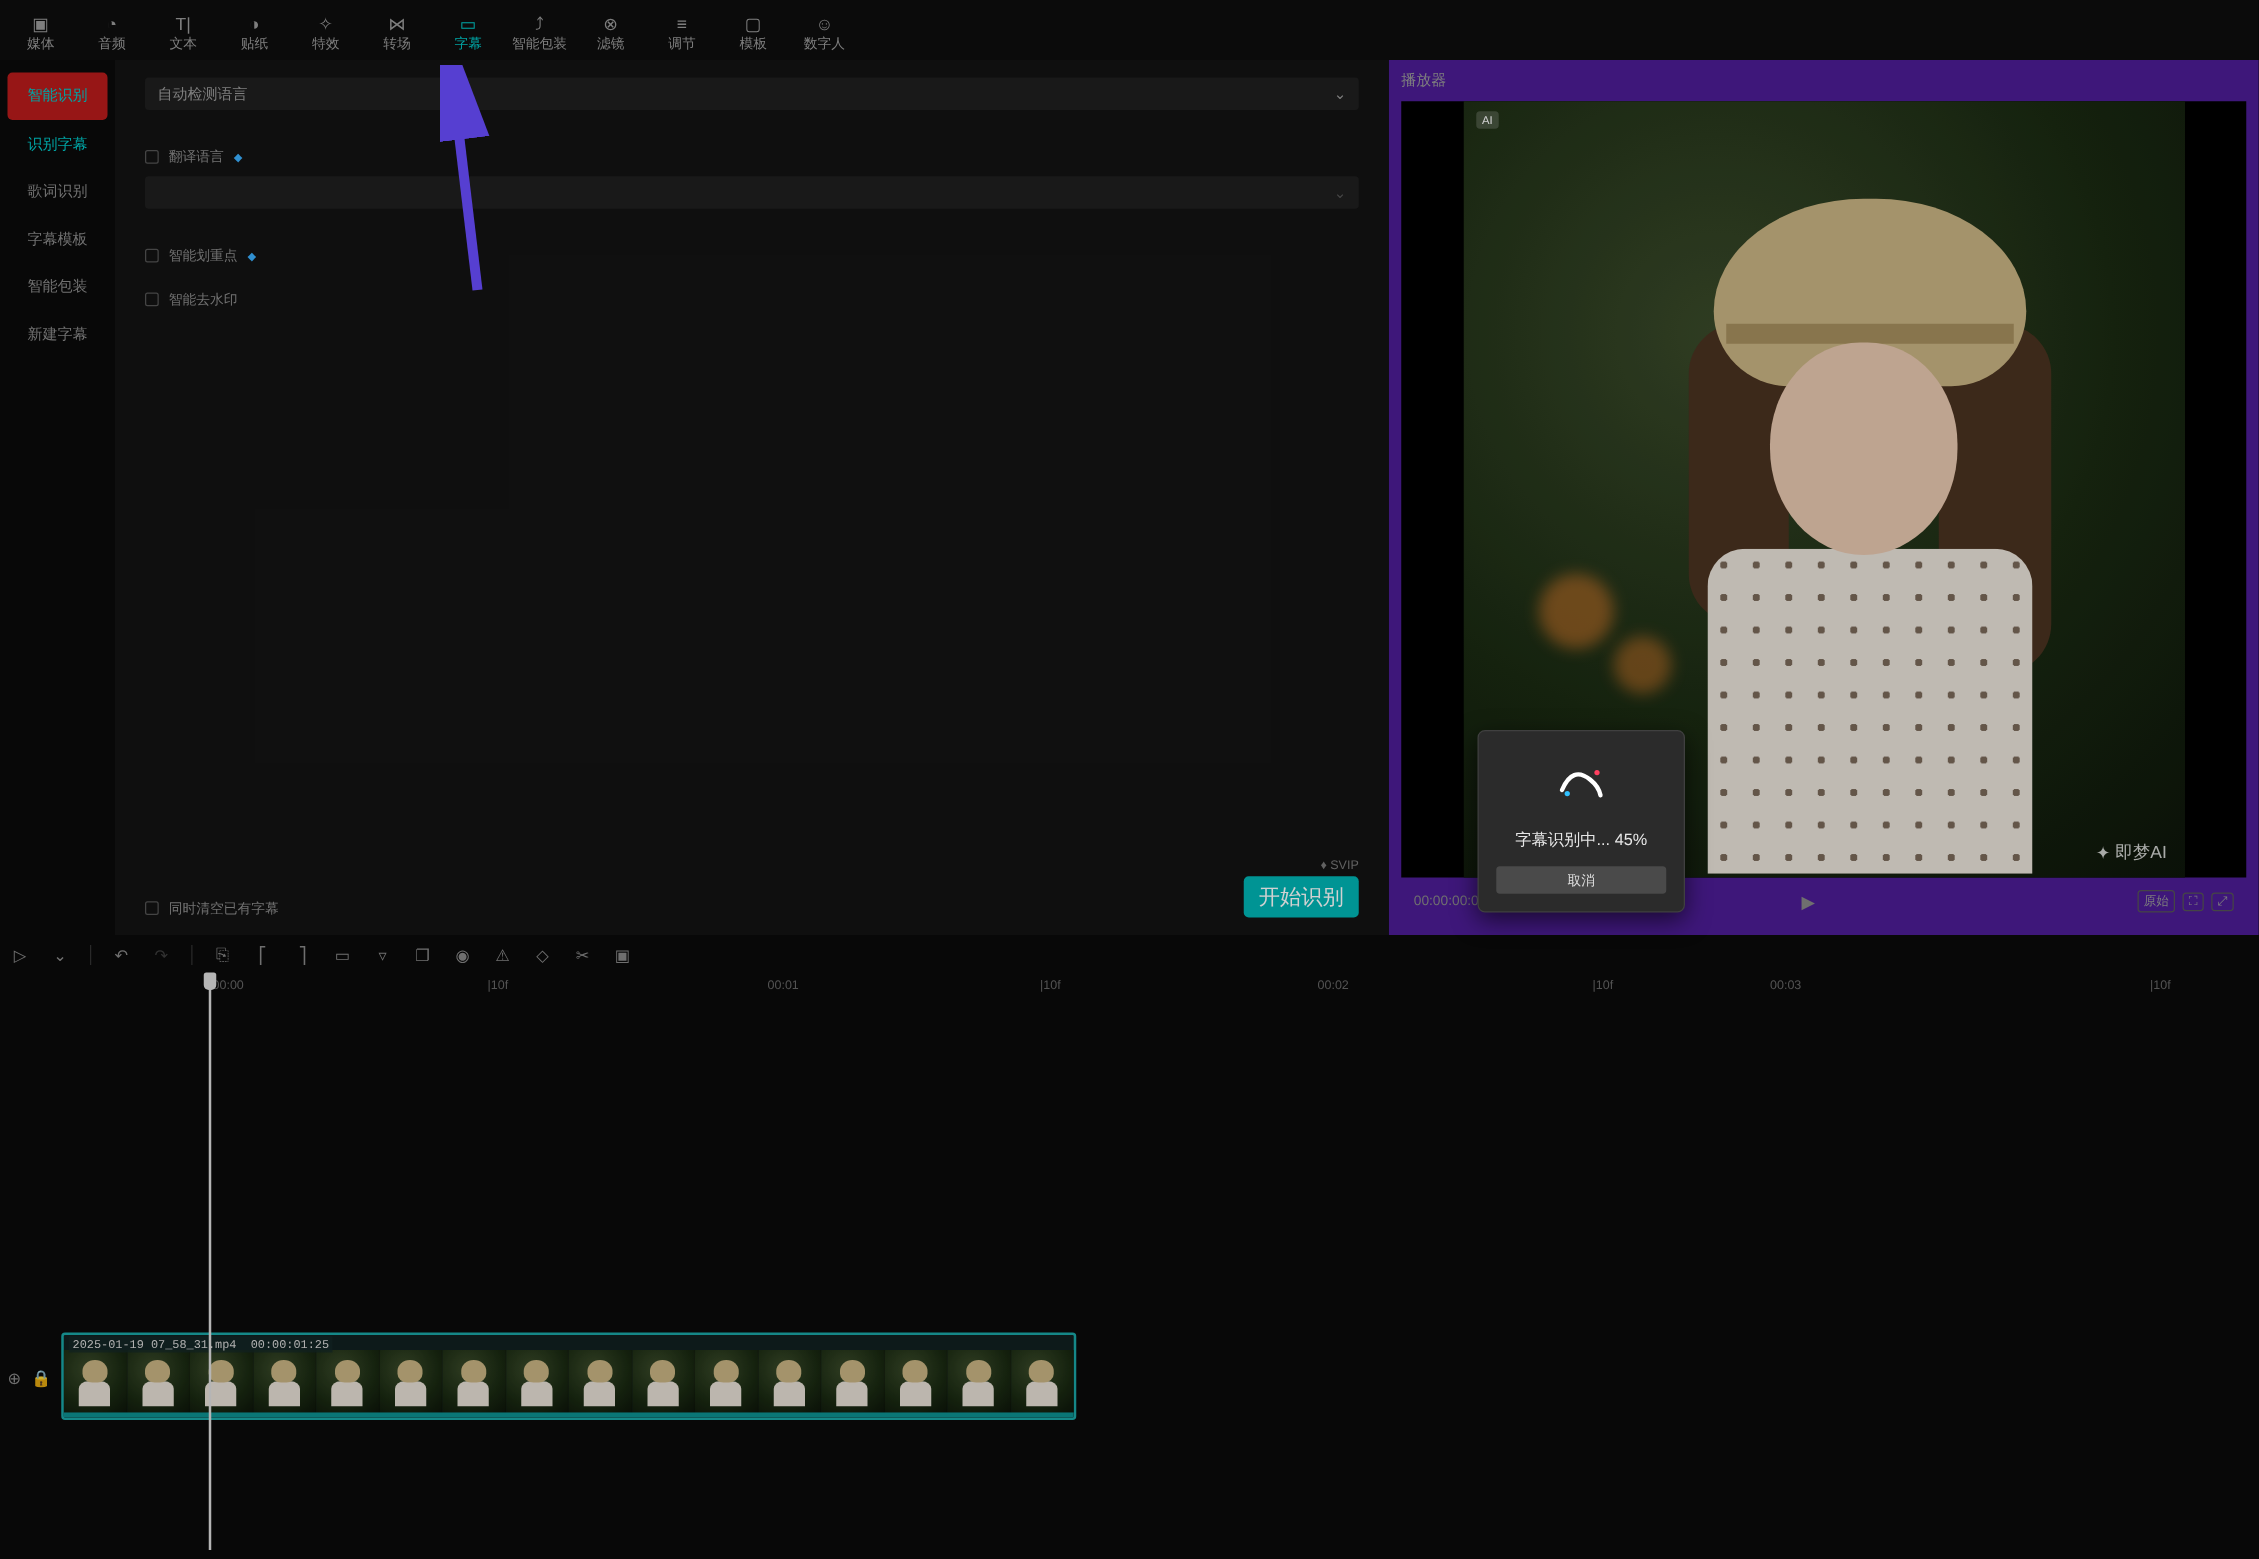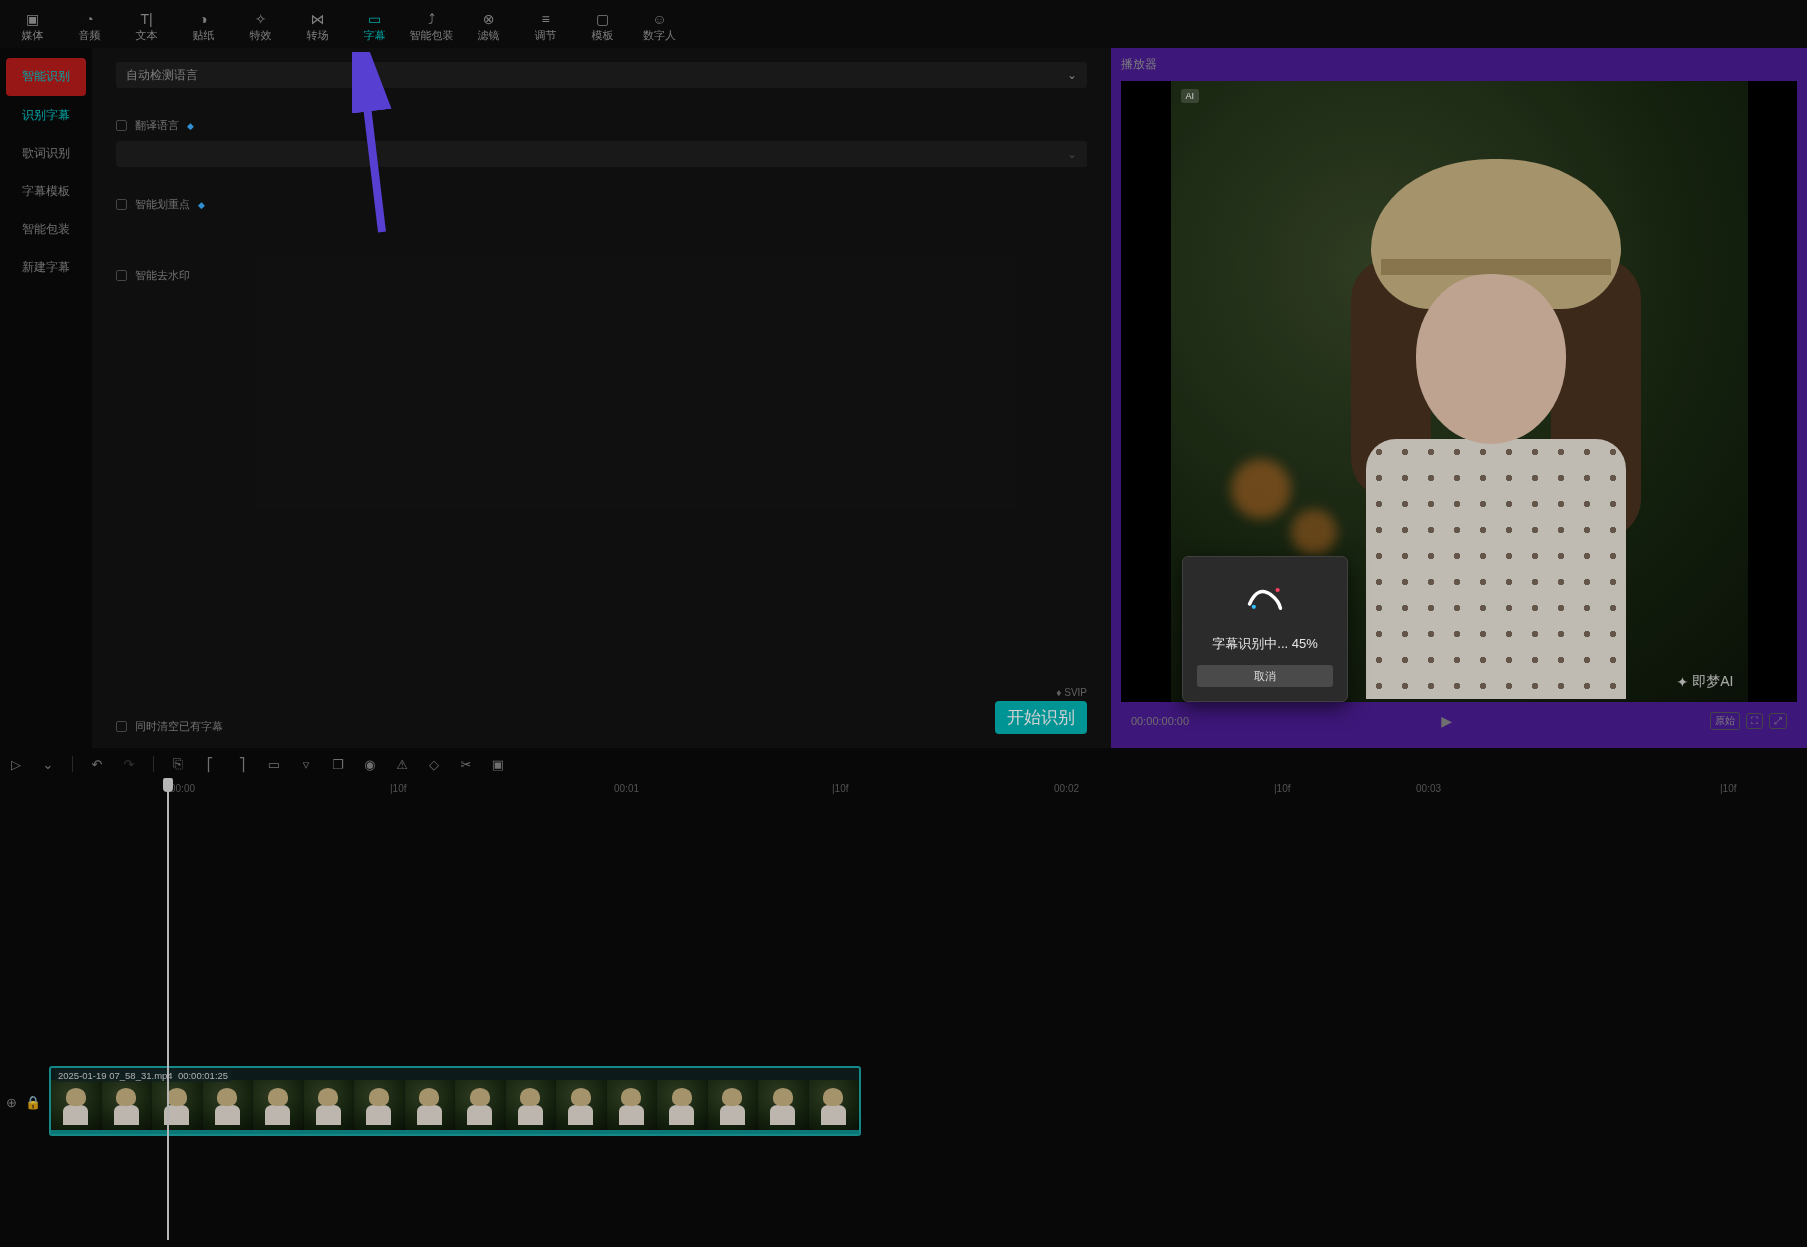--- a/index.html
+++ b/index.html
@@ -206,21 +206,21 @@
   border-radius: 3px;
   padding: 1px 4px;
   font-size: 10px;
   margin-left: 6px;
   color: #999;
 }
 
 
 .modal {
   position: absolute;
-  left: 1182px; top: 556px;
+  left: 1182px; top: 584px;
   width: 166px;
   background: #2b2b2b;
   border: 1px solid #404040;
   border-radius: 6px;
   padding: 16px 14px 14px 14px;
   display: flex;
   flex-direction: column;
   align-items: center;
   box-shadow: 0 6px 20px rgba(0,0,0,.6);
   z-index: 50;
@@ -293,20 +293,21 @@
 .cover-btn {
   background: #2a2a2a;
   color: #bbb;
   border-radius: 3px;
   padding: 3px 7px;
   font-size: 11px;
 }
 .tracks-right {
   flex: 1;
   position: relative;
+  font-family: Liberation Mono, monospace;
 }
 .clip {
   position: absolute;
   left: 49px;
   top: 264px;
   width: 812px;
   height: 70px;
   border: 2px solid #1aa6a6;
   border-radius: 3px;
   background: #112020;
@@ -443,21 +444,21 @@
       <span></span>
       <span>⌄</span>
     </div>
 
     <div class="check-row">
       <span class="checkbox"></span>
       <span>智能划重点</span>
       <span class="diamond">◆</span>
     </div>
 
-    <div class="check-row" style="margin-top:48px;">
+    <div class="check-row" style="margin-top:12px;">
       <span class="checkbox"></span>
       <span>智能去水印</span>
     </div>
 
     <div class="center-bottom">
       <div class="check-row" style="margin:0;">
         <span class="checkbox"></span>
         <span>同时清空已有字幕</span>
       </div>
       <div style="text-align:right;">

